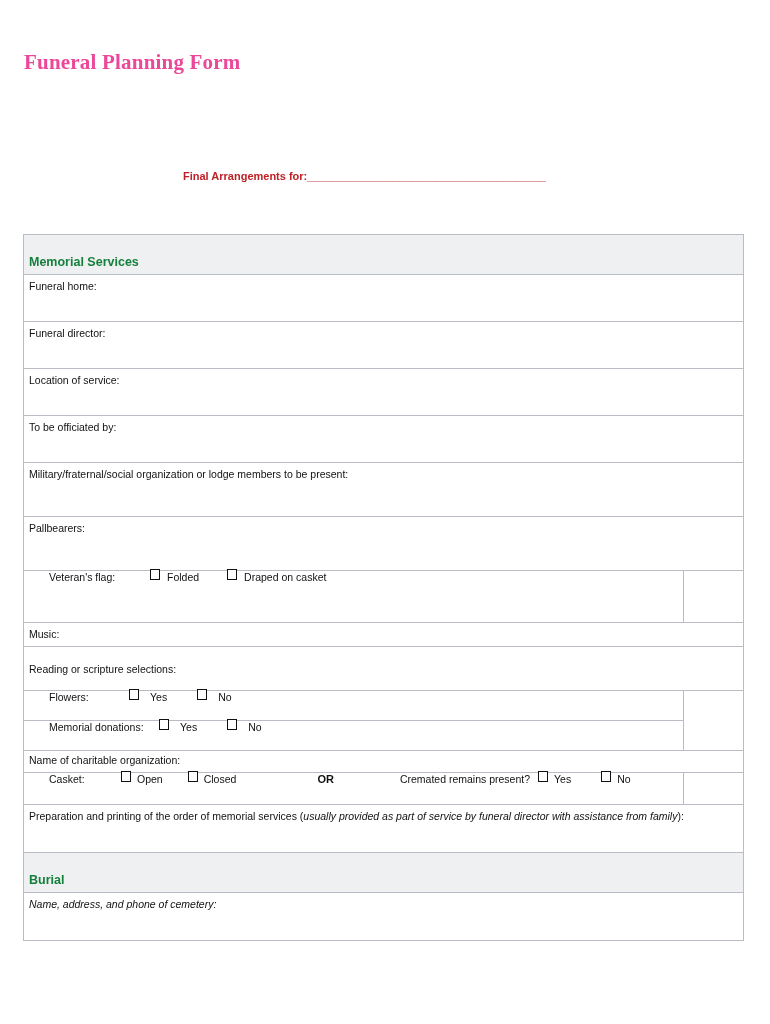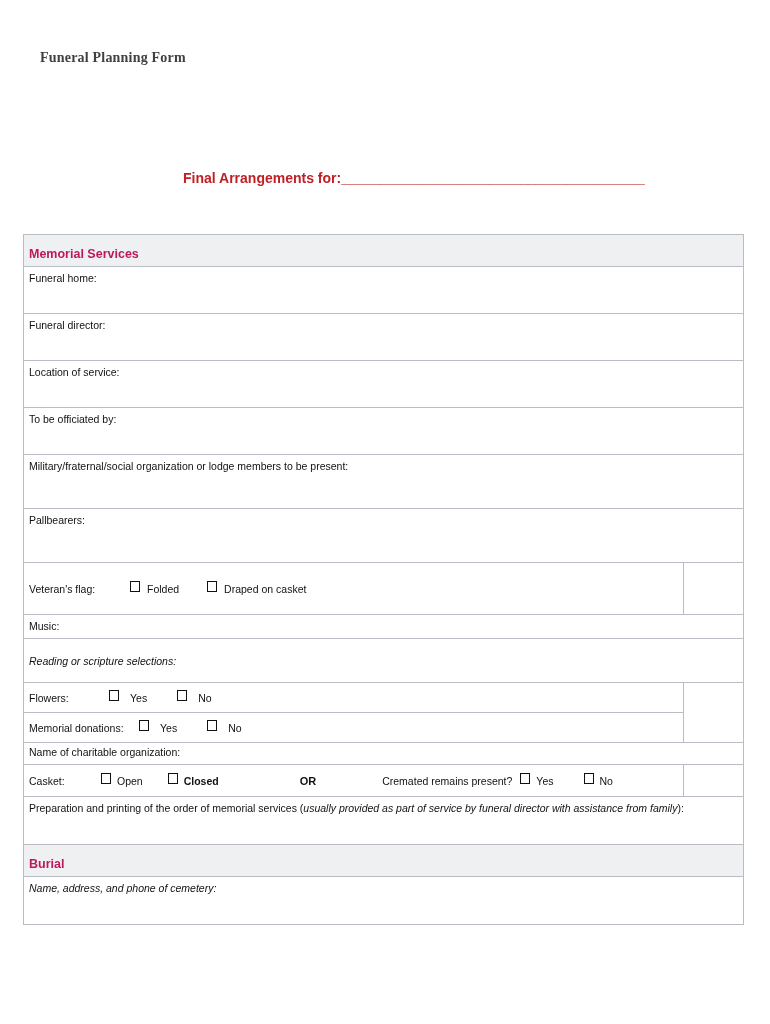--- a/index.html
+++ b/index.html
@@ -20,46 +20,46 @@
     left: 0; top: 0;
     width: 770px;
     height: 1024px;
     background: #ffffff;
     overflow: hidden;
   }
 
   
   .doc-title {
     position: absolute;
-    left: 40px;
+    left: 24px;
     top: 50px;
     font-family: "Liberation Serif", serif;
-    font-size: 14px;
+    font-size: 21px;
     font-weight: bold;
-    color: #404040;
+    color: #ec4899;
     letter-spacing: 0.2px;
     white-space: nowrap;
   }
   .doc-subtitle {
     position: absolute;
     left: 24px;
     top: 103px;
     font-family: "Liberation Serif", serif;
     font-size: 12.5px;
     font-style: italic;
     color: #6d6d6d;
     letter-spacing: 0.1px;
     white-space: nowrap;
   }
   .final-line {
     position: absolute;
     left: 183px;
     top: 170px;
     font-family: "Liberation Sans", sans-serif;
-    font-size: 14px;
+    font-size: 11px;
     font-weight: bold;
     color: #bf2026;
     white-space: nowrap;
   }
   .final-line .blank {
     letter-spacing: 0px;
   }
 
   
   .form-table {
@@ -78,22 +78,22 @@
     box-sizing: border-box;
   }
   .section-head td {
     background: #eff0f1;
     border: 1px solid #b9bcc4;
   }
   .section-head .section-label {
     font-family: "Liberation Sans", sans-serif;
     font-size: 12.5px;
     font-weight: bold;
-    color: #be185d;
-    padding: 12px 0 4px 5px;
+    color: #15803d;
+    padding: 20px 0 4px 5px;
     line-height: 15px;
   }
   .cell-label {
     font-family: "Liberation Sans", sans-serif;
     font-size: 10.5px;
     color: #111111;
     padding: 5px 0 0 5px;
     line-height: 13px;
     white-space: nowrap;
   }
@@ -108,28 +108,28 @@
   .h-e { height: 44px; }   
   .h-f { height: 30px; }   
   .h-g { height: 22px; }   
   .h-h { height: 32px; }   
   .h-i { height: 48px; }   
   .h-j { height: 48px; font-style: italic; }   
 
   
   .inline-row {
     display: flex;
-    align-items: center;
     font-family: "Liberation Sans", sans-serif;
     font-size: 10.5px;
     color: #111111;
     padding-left: 5px;
     height: 100%;
     box-sizing: border-box;
     white-space: nowrap;
+    margin-left: 20px;
   }
   .inline-row .lab { display: inline-block; }
   .cbox {
     display: inline-block;
     width: 10px;
     height: 11px;
     border: 1.4px solid #111111;
     background: #ffffff;
     box-sizing: border-box;
     position: relative;
@@ -217,21 +217,21 @@
       </tr>
 
       <tr>
         <td colspan="2" class="h-d">
           <div class="cell-label">Music:</div>
         </td>
       </tr>
 
       <tr>
         <td colspan="2" class="h-e">
-          <div class="cell-label" style="padding-top:16px;font-style:italic;">Reading or scripture selections:</div>
+          <div class="cell-label" style="padding-top:16px;">Reading or scripture selections:</div>
         </td>
       </tr>
 
       <tr>
         <td class="h-f">
           <div class="inline-row">
             <span class="lab" style="min-width:80px;">Flowers:</span>
             <span class="cbox"></span>
             <span class="opt-text" style="margin-left:11px;margin-right:30px;">Yes</span>
             <span class="cbox"></span>
@@ -259,21 +259,21 @@
         </td>
       </tr>
 
       <tr>
         <td class="h-h">
           <div class="inline-row">
             <span class="lab" style="min-width:72px;">Casket:</span>
             <span class="cbox"></span>
             <span class="opt-text" style="margin-left:6px;margin-right:25px;">Open</span>
             <span class="cbox"></span>
-            <span class="opt-text" style="margin-left:6px;font-weight:bold;">Closed</span>
+            <span class="opt-text" style="margin-left:6px;">Closed</span>
             <span class="or-text" style="margin-left:81px;margin-right:66px;">OR</span>
             <span class="opt-text">Cremated remains present?</span>
             <span class="cbox" style="margin-left:8px;"></span>
             <span class="opt-text" style="margin-left:6px;margin-right:30px;">Yes</span>
             <span class="cbox"></span>
             <span class="opt-text" style="margin-left:6px;">No</span>
           </div>
         </td>
         <td class="h-h"></td>
       </tr>

